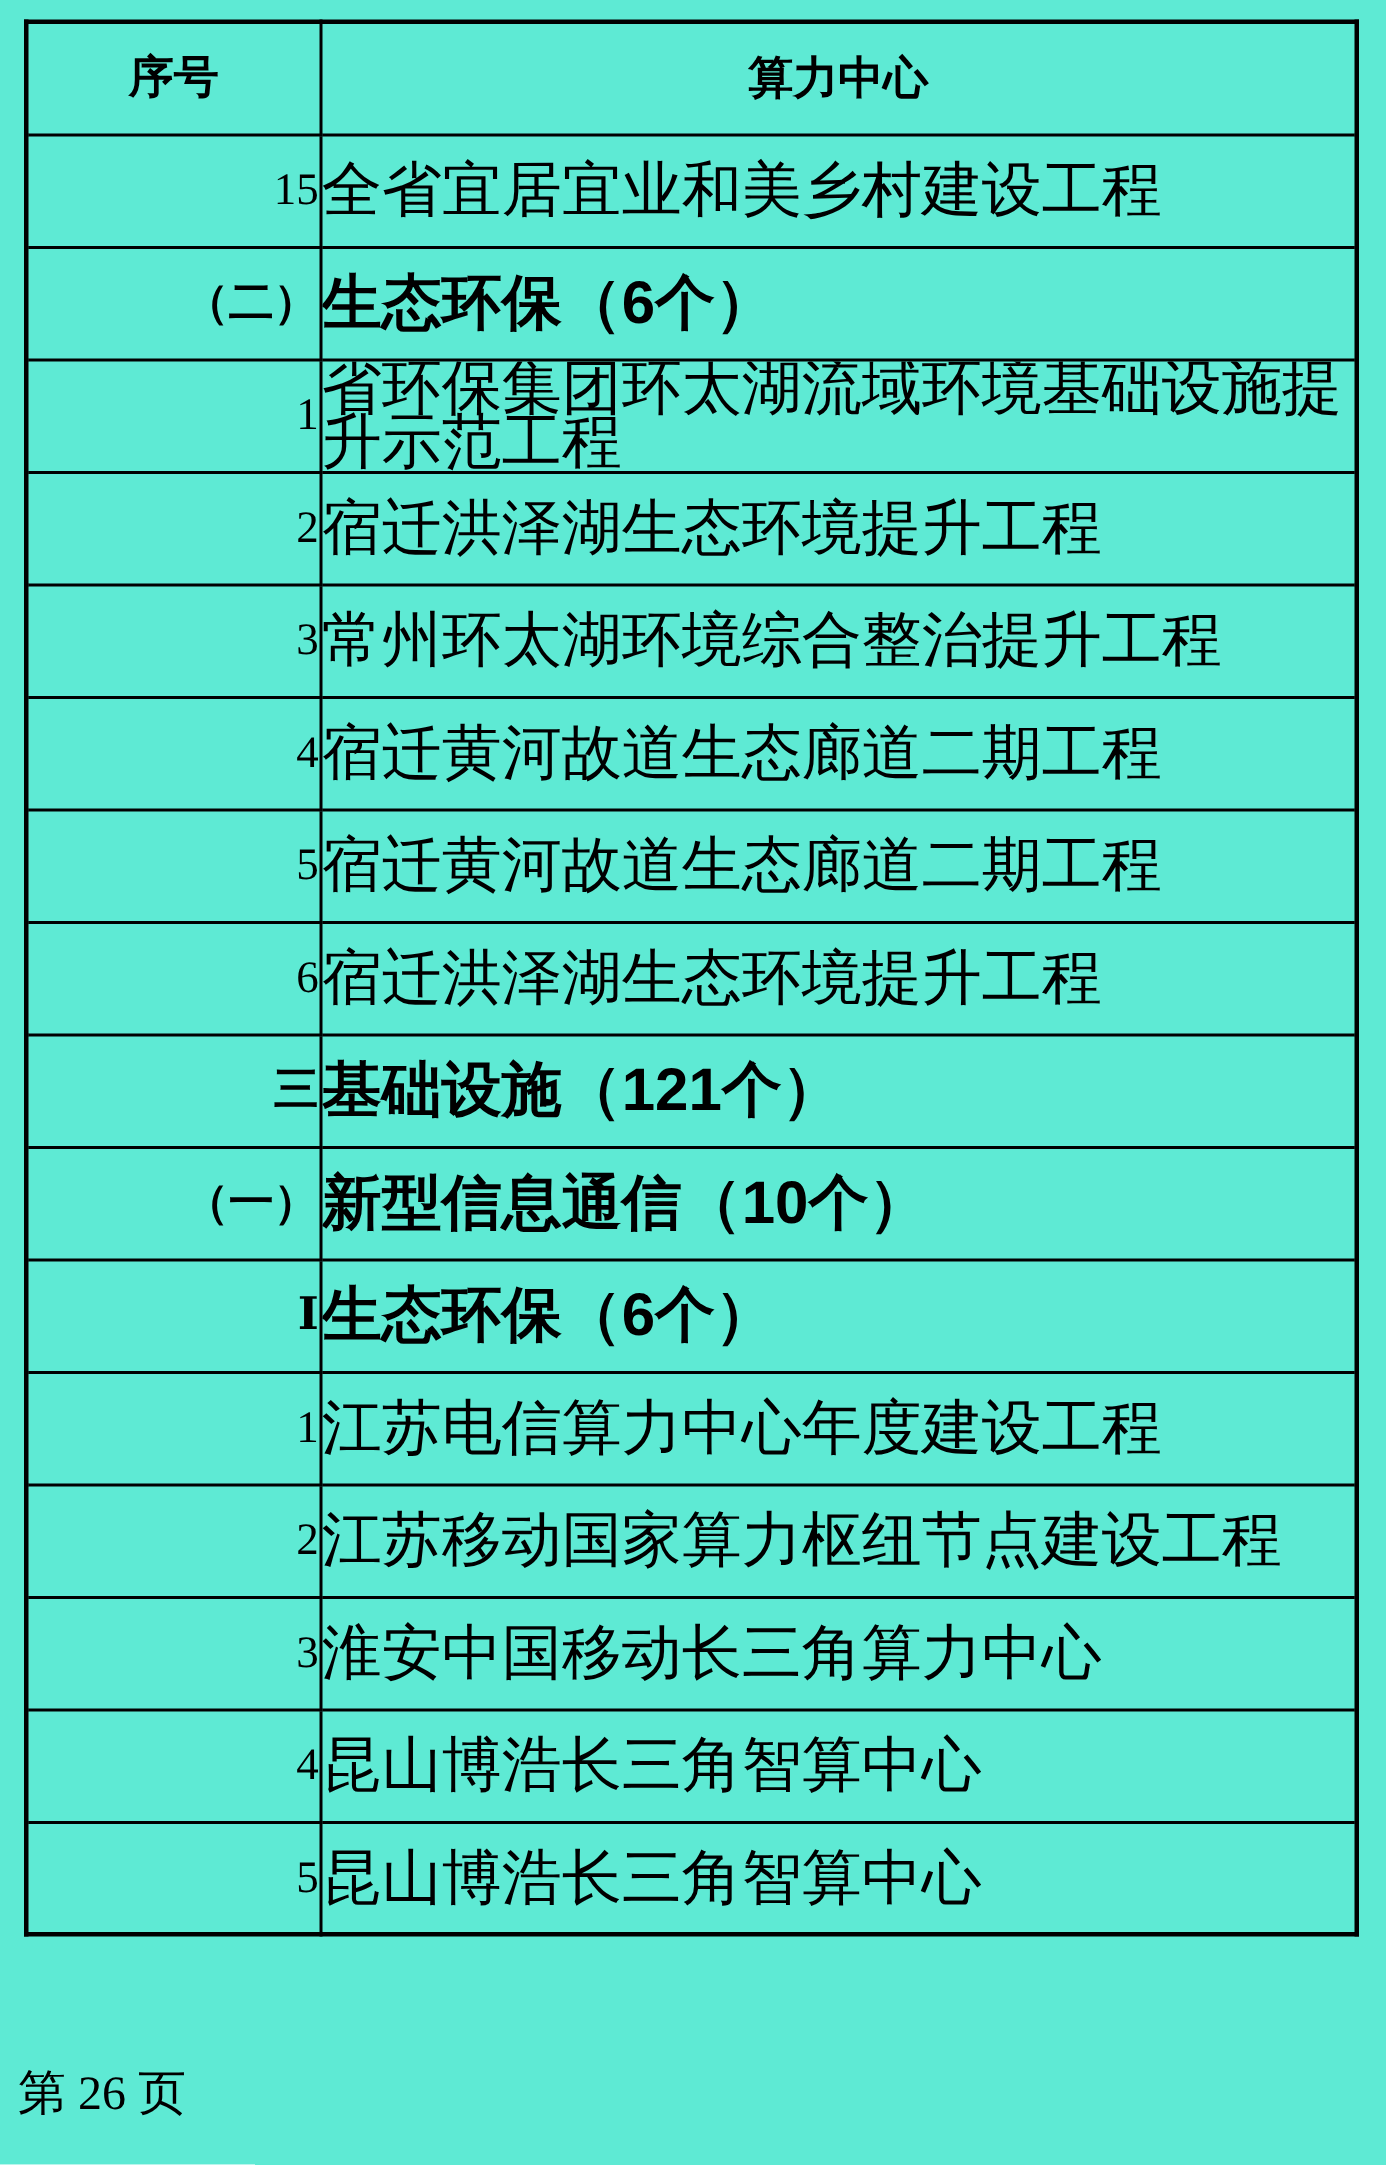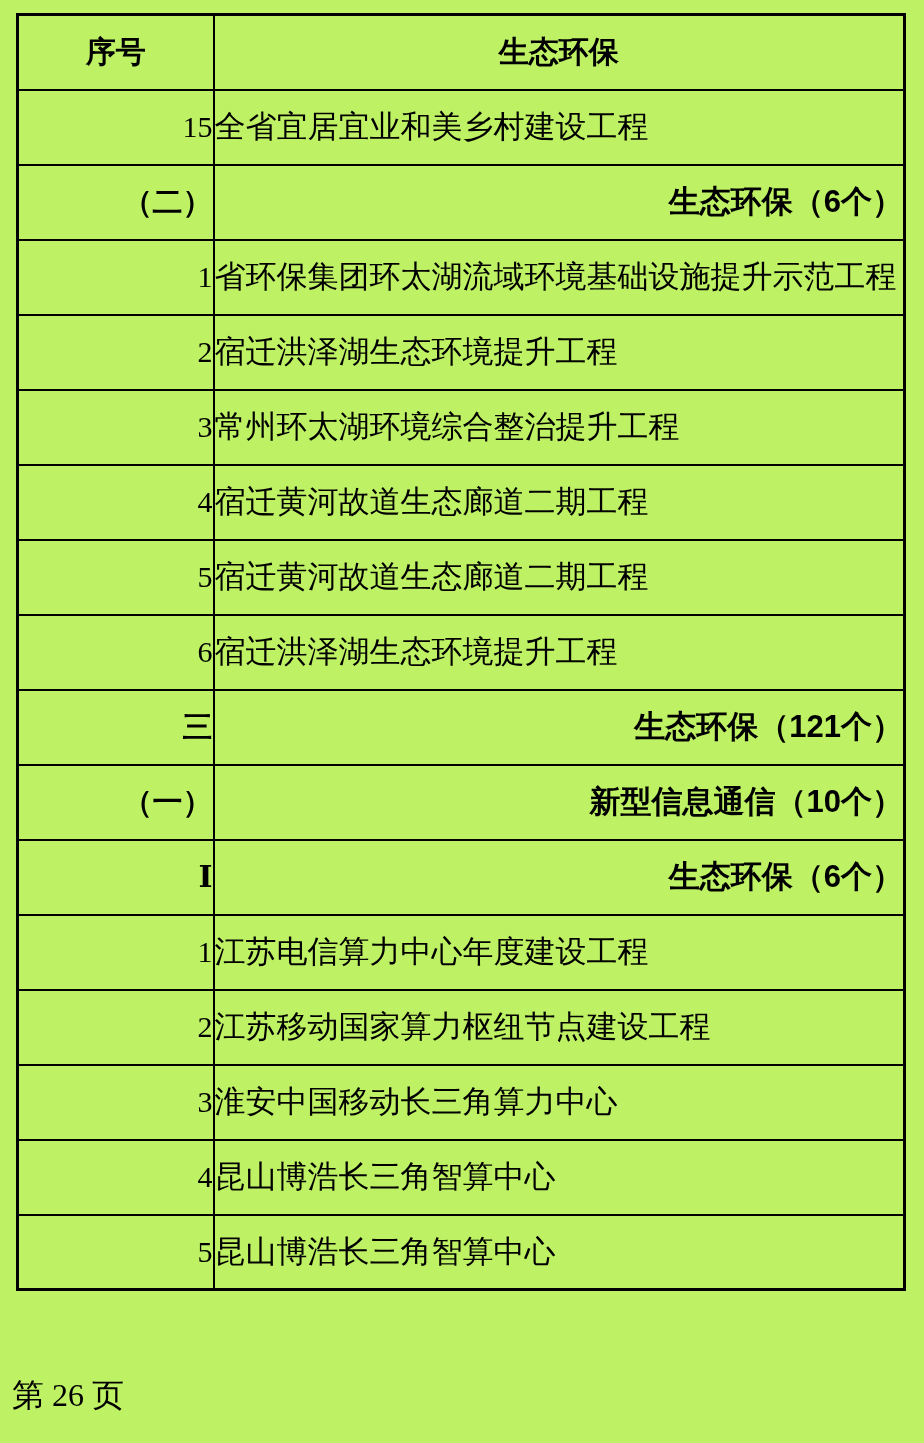--- a/index.html
+++ b/index.html
@@ -7,21 +7,21 @@
     padding: 0;
     width: 924px;
     height: 1443px;
     background: #ffffff;
     overflow: hidden;
   }
   .doc {
     position: relative;
     width: 924px;
     height: 1443px;
-    background: #bef264;
+    background: #5eead4;
     color: #000000;
     font-family: "Liberation Serif", "DejaVu Serif", serif;
   }
   table.project-table {
     position: absolute;
     left: 16px;
     top: 13px;
     width: 890px;
     border-collapse: collapse;
     table-layout: fixed;
@@ -44,32 +44,31 @@
     font-size: 30px;
     text-align: center;
   }
   .col-no {
     text-align: right;
     font-size: 30px;
     line-height: 34px;
   }
   .col-name {
     text-align: left;
-    font-size: 31px;
+    font-size: 40px;
     line-height: 36px;
     padding-left: 9px;
     padding-right: 6px;
   }
   tr.bold-row .col-no {
     font-weight: 700;
   }
   tr.bold-row .col-name {
     font-family: "Liberation Sans", "DejaVu Sans", sans-serif;
     font-weight: 700;
-    text-align: right;
   }
   .footer {
     position: absolute;
     top: 1374px;
     left: 12px;
     width: 924px;
     text-align: left;
     font-size: 32px;
     color: #000000;
   }
@@ -80,21 +79,21 @@
 <div class="doc">
 
   <table class="project-table">
     <colgroup>
       <col class="c1">
       <col class="c2">
     </colgroup>
     <thead>
       <tr>
         <th class="col-no">序号</th>
-        <th class="col-name-header">生态环保</th>
+        <th class="col-name-header">算力中心</th>
       </tr>
     </thead>
     <tbody>
         <tr>
           <td class="col-no">15</td>
           <td class="col-name">全省宜居宜业和美乡村建设工程</td>
         </tr>
         <tr class="bold-row">
           <td class="col-no">（二）</td>
           <td class="col-name">生态环保（6个）</td>
@@ -118,21 +117,21 @@
         <tr>
           <td class="col-no">5</td>
           <td class="col-name">宿迁黄河故道生态廊道二期工程</td>
         </tr>
         <tr>
           <td class="col-no">6</td>
           <td class="col-name">宿迁洪泽湖生态环境提升工程</td>
         </tr>
         <tr class="bold-row">
           <td class="col-no">三</td>
-          <td class="col-name">生态环保（121个）</td>
+          <td class="col-name">基础设施（121个）</td>
         </tr>
         <tr class="bold-row">
           <td class="col-no">（一）</td>
           <td class="col-name">新型信息通信（10个）</td>
         </tr>
         <tr class="bold-row">
           <td class="col-no">Ⅰ</td>
           <td class="col-name">生态环保（6个）</td>
         </tr>
         <tr>

